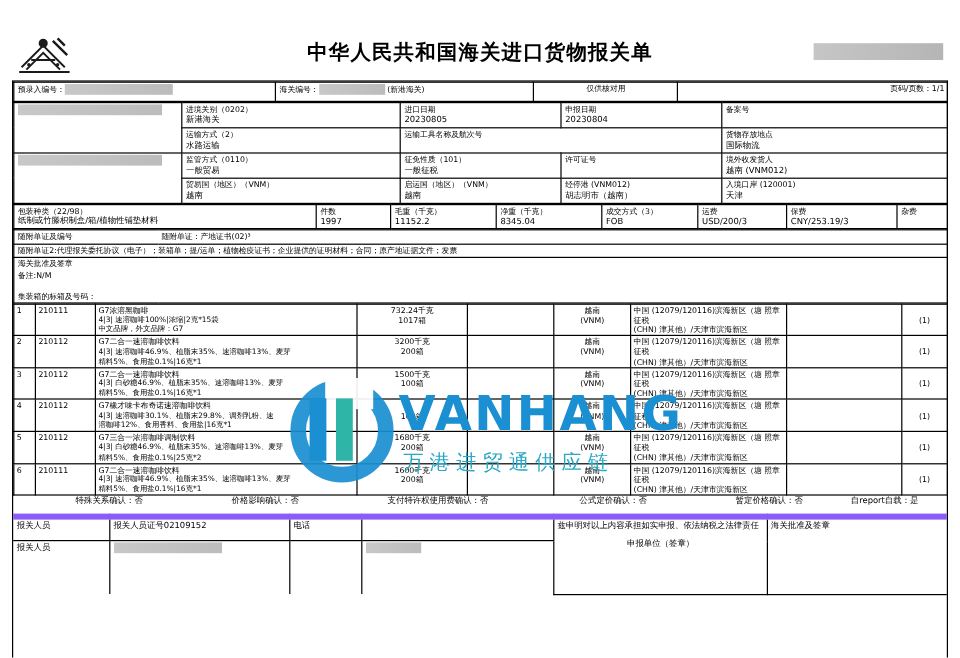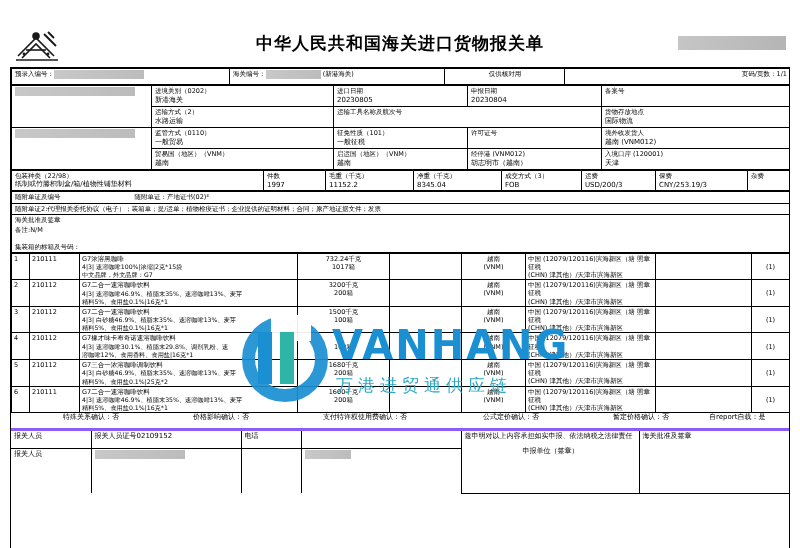--- a/index.html
+++ b/index.html
@@ -516,21 +516,21 @@
         <td class="nb">特殊关系确认：否</td>
         <td class="nb">价格影响确认：否</td>
         <td class="nb">支付特许权使用费确认：否</td>
         <td class="nb">公式定价确认：否</td>
         <td class="nb">暂定价格确认：否</td>
         <td class="nb">自report自载：是</td>
       </tr>
     </tbody>
       </table>
 
-    <table style="border-top:3px solid #8b5cf6">
+    <table style="border-top:5px solid #8b5cf6">
       <colgroup>
         <col style="width:80px">
           <col style="width:150px">
           <col style="width:60px">
           <col style="width:160px">
         <col style="width:178px">
           <col style="width:150px">
       </colgroup>
       <tbody>
           <tr class="footrow">

